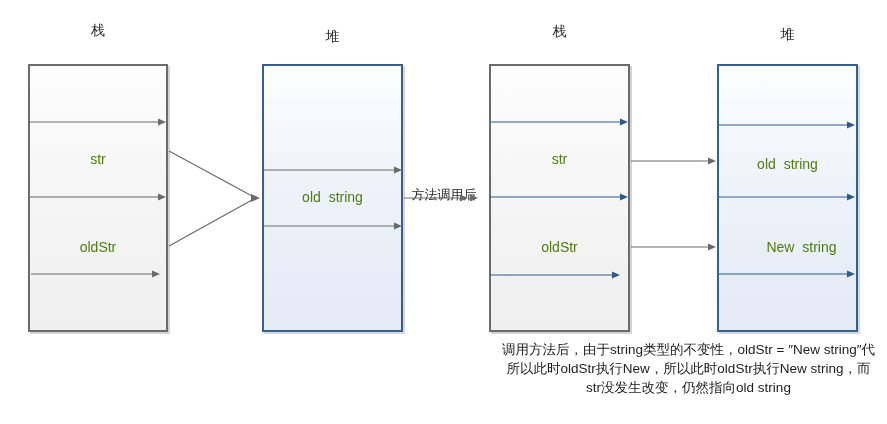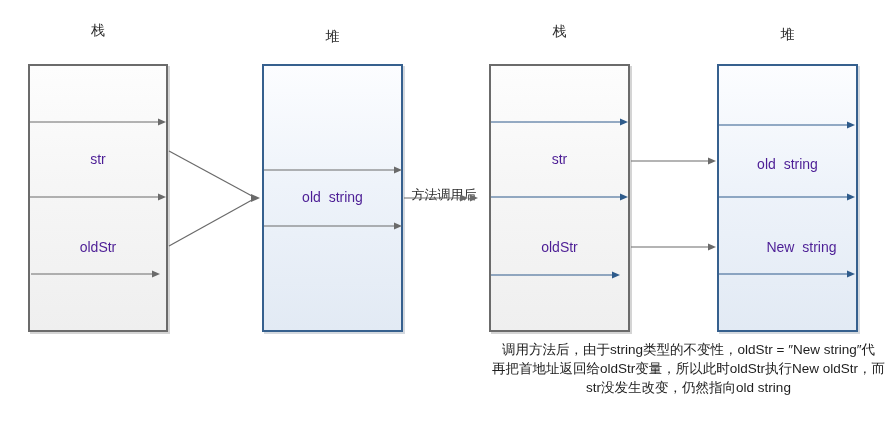--- a/index.html
+++ b/index.html
@@ -22,21 +22,21 @@
     border: 2px solid #36608e;
     background: linear-gradient(to bottom, #fcfdff 0%, #eef3fa 45%, #e2eaf4 100%);
     box-shadow: 2px 2px 0 rgba(160,170,185,0.45);
   }
   #stack-before { left: 28px;  width: 140px; }
   #heap-before  { left: 262px; width: 141px; }
   #stack-after  { left: 489px; width: 141px; }
   #heap-after   { left: 717px; width: 141px; }
 
   .slot-label {
-    position: absolute; text-align: center; font-size: 14px; color: #4c1d95;
+    position: absolute; text-align: center; font-size: 14px; color: #4d7c0f;
     word-spacing: 4px;
   }
 
   #arrow-layer { position: absolute; left: 0; top: 0; width: 887px; height: 424px; }
 
   .transition-label {
     position: absolute; left: 398px; top: 158px; width: 92px;
     text-align: center; font-size: 13px; color: #2b2b2b; white-space: nowrap; margin-top: 28px;
   }
 
@@ -125,17 +125,17 @@
         <polygon points="855,197 847,193.5 847,200.5" stroke="none"></polygon>
       <line x1="719" y1="274" x2="847" y2="274"></line>
         <polygon points="855,274 847,270.5 847,277.5" stroke="none"></polygon>
     </g>
   </svg>
 
   <div id="caption-left" class="caption">
   </div>
   <div id="caption-right" class="caption">
     <div class="cap-line">调用方法后，由于string类型的不变性，oldStr = ″New string″代</div>
-    <div class="cap-line">再把首地址返回给oldStr变量，所以此时oldStr执行New oldStr，而</div>
+    <div class="cap-line">所以此时oldStr执行New，所以此时oldStr执行New string，而</div>
     <div class="cap-line">str没发生改变，仍然指向old string</div>
   </div>
 
 </div>
 
 </body></html>

